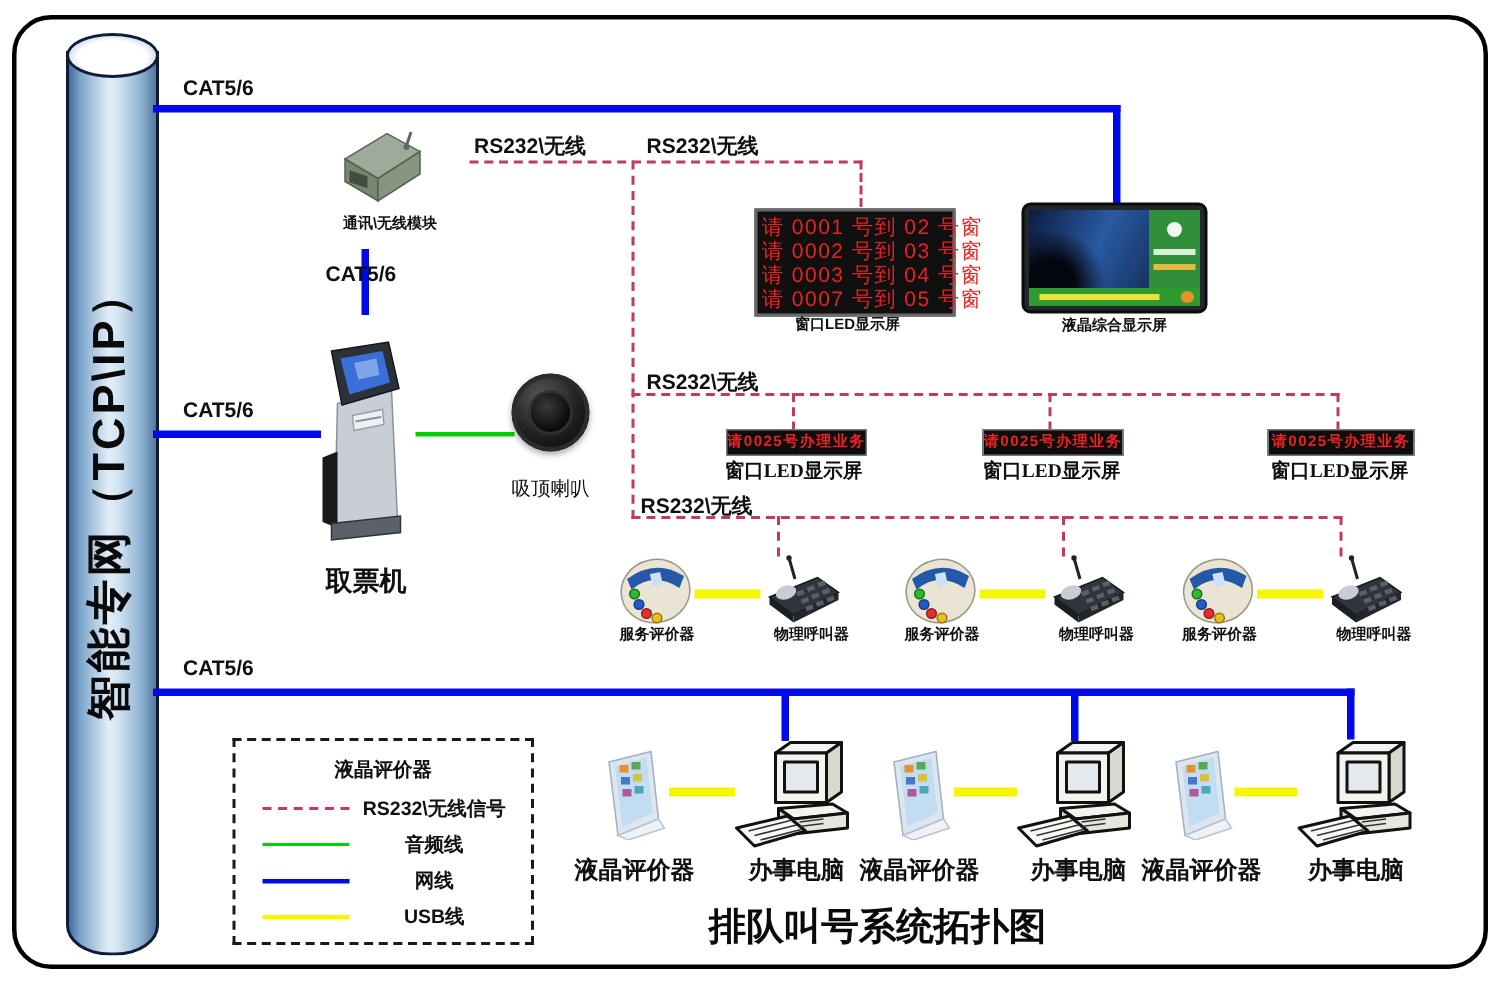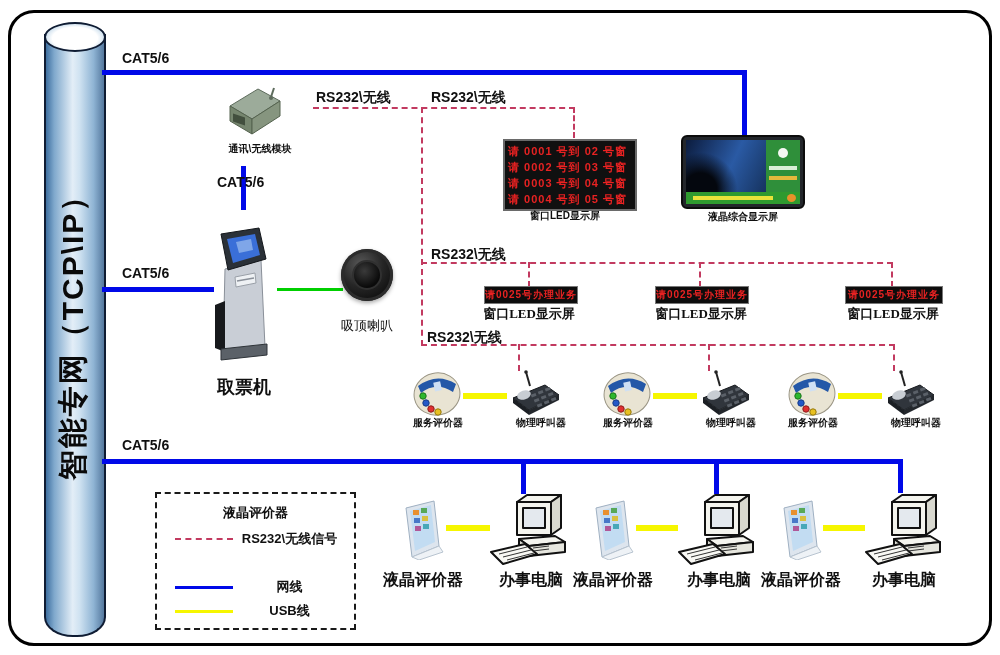--- a/index.html
+++ b/index.html
@@ -27,21 +27,21 @@
   .grn{background:#00cf00;}
   .yel{background:#f6f600;}
 
   
   .dash-h{border-top:2px dashed #c23a60;}
   .dash-v{border-left:2px dashed #c23a60;}
 
   
   #led-main{left:503px;top:139px;width:124px;height:64px;background:#101010;border:2px solid #6a6a6a;
     display:flex;flex-direction:column;justify-content:space-around;padding:2px 3px;}
-  #led-main .row{color:#e82222;font-size:11px;font-weight:bold;letter-spacing:1px;line-height:1;white-space:nowrap;}
+  #led-main .row{color:#e82222;font-size:14px;font-weight:normal;letter-spacing:1px;line-height:1;white-space:nowrap;}
 
   
   #lcd{left:681px;top:135px;width:124px;height:74px;background:#23262b;border:2px solid #0c0c0c;border-radius:6px;padding:3px;box-sizing:border-box;}
   #lcd .scr{position:relative;width:100%;height:100%;background:#0e2246;}
   #lcd .video{position:absolute;left:0;top:0;width:70%;height:52px;
     background:radial-gradient(circle at 18% 95%, #04070e 20%, rgba(0,0,0,0) 45%),
                linear-gradient(115deg,#0c1c3e 0%,#2a5aa4 55%,#16335f 100%);}
   #lcd .panel{position:absolute;right:0;top:0;width:30%;height:52px;background:#2f8f3a;}
   #lcd .panel .dot{position:absolute;left:50%;top:8px;width:10px;height:10px;margin-left:-5px;border-radius:50%;background:#f4f7f2;}
   #lcd .panel .r1,#lcd .panel .r2{position:absolute;left:3px;right:3px;height:4px;background:#d9efd7;}
@@ -153,21 +153,21 @@
 
   <div id="speaker" class="abs">
       <div class="mid"></div>
     </div>
   <div class="abs serif-lbl" style="left:333px;top:317px;width:68px;font-weight:normal;">吸顶喇叭</div>
 
   <div id="led-main" class="abs">
     <div class="row">请 0001 号到 02 号窗</div>
     <div class="row">请 0002 号到 03 号窗</div>
     <div class="row">请 0003 号到 04 号窗</div>
-    <div class="row">请 0004 号到 05 号窗</div>
+    <div class="row">请 0007 号到 05 号窗</div>
   </div>
   <div class="abs lbl" style="left:505px;top:209px;width:120px;">窗口LED显示屏</div>
 
   <div id="lcd" class="abs">
     <div class="scr">
       <div class="video"></div>
       <div class="panel">
         <div class="dot"></div>
           <div class="r1"></div>
           <div class="r2"></div>
@@ -412,24 +412,29 @@
   <div class="abs lbl" style="left:496px;top:570px;width:70px;font-size:16px;">办事电脑</div>
   <div class="abs lbl" style="left:684px;top:570px;width:70px;font-size:16px;">办事电脑</div>
   <div class="abs lbl" style="left:869px;top:570px;width:70px;font-size:16px;">办事电脑</div>
 
   <div id="legend" class="abs">
     <div class="ltitle">液晶评价器</div>
     <div class="lrow" style="top:36px;justify-content:space-between;">
       <div class="samp leg-dash"></div>
       <div class="txt">RS232\无线信号</div>
     </div>
+    <div class="lrow" style="top:60px;">
+      <div class="samp leg-green"></div>
+      <div class="txt">音频线</div>
+    </div>
     <div class="lrow" style="top:108px;">
       <div class="samp leg-yellow"></div>
       <div class="txt">USB线</div>
     </div>
     <div class="lrow" style="top:84px;">
       <div class="samp leg-blue"></div>
       <div class="txt">网线</div>
     </div>
   </div>
 
+  <div id="main-title" class="abs">排队叫号系统拓扑图</div>
 
 </div>
 
 </body></html>

